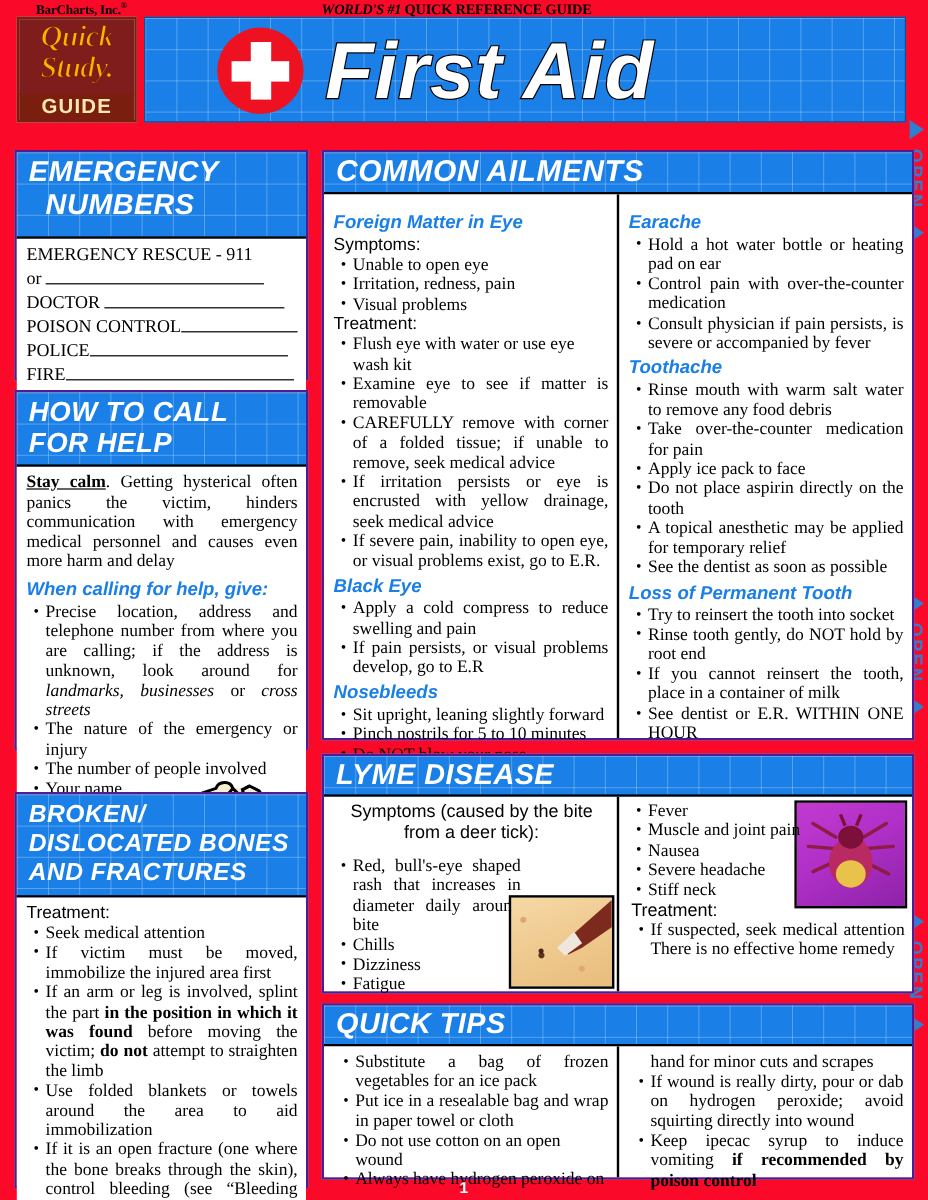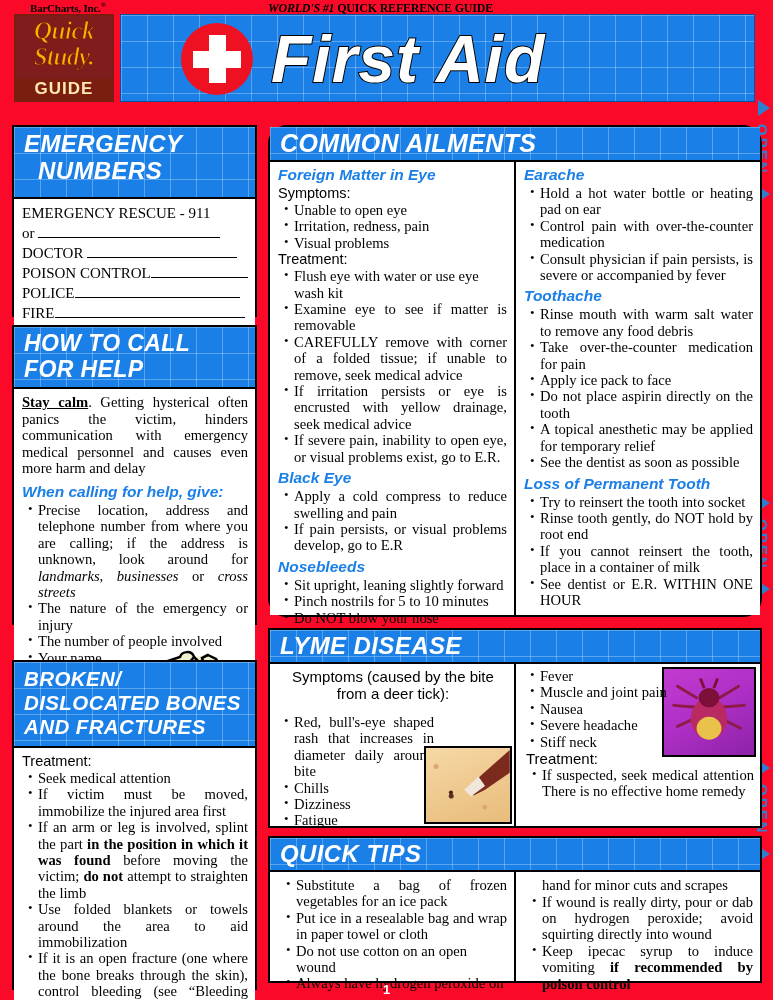--- a/index.html
+++ b/index.html
@@ -91,40 +91,40 @@
     font-weight:bold; font-size:15px; letter-spacing:2px;
     color:#2f7fd0;
   }
   .open-tri {
     position:absolute; right:3px; width:0; height:0;
     border-top:8px solid transparent; border-bottom:8px solid transparent;
     border-left:12px solid #2f7fd0;
   }
 
   
-  .panel { position:absolute; border:2px solid #000000; background:#fca5a5; }
+  .panel { position:absolute; border:2px solid #4c1d95; background:#fca5a5; }
   .phead {
     border-bottom:2px solid #000;
     color:#fff;
     font-family:"Liberation Sans", sans-serif;
     font-weight:bold; font-style:italic;
     letter-spacing:0.4px;
     padding:3px 8px 4px 10px;
   }
   .pbody { background:#fff; padding:5px 7px 6px 8px; }
 
   
   .sub {
     color:#1a7fe6;
     font-family:"Liberation Sans", sans-serif;
     font-weight:bold; font-style:italic;
     font-size:15.5px; line-height:18px;
     margin:4px 0 1px 0;
   }
-  .sub.first { margin-top:0; }
+  .sub.first { margin-top:11px; }
   .plain {
     font-family:"Liberation Sans", sans-serif;
     font-size:14.5px; line-height:17px; color:#000;
   }
   ul.b { list-style:none; margin:0 0 0 6px; padding:0; }
   ul.b > li {
     position:relative; padding-left:10px;
     font-family:"Liberation Serif", serif;
     font-size:14.6px; line-height:16.4px; color:#000;
     text-align:justify; margin-bottom:0px;
@@ -263,21 +263,21 @@
       <ul class="b">
         <li>Seek medical attention</li>
         <li>If victim must be moved, immobilize the injured area first</li>
         <li>If an arm or leg is involved, splint the part <b>in the position in which it was found</b> before moving the victim; <b>do not</b> attempt to straighten the limb</li>
         <li>Use folded blankets or towels around the area to aid immobilization</li>
         <li>If it is an open fracture  (one where the bone breaks through the skin), control bleeding (see “Bleeding Wounds,” page 2)</li>
       </ul>
     </div>
   </div>
 
-  <div class="panel" style="left:268px; top:125px; width:494px; height:492px;border-radius:19px;">
+  <div class="panel" style="left:268px; top:125px; width:494px; height:492px;">
     <div class="phead bluegrid" style="font-size:25px; line-height:29px; height:35px; padding-top:2px;">COMMON AILMENTS</div>
     <div style="display:flex; background:#fff; height:453px;">
 
       <div style="width:244px; padding:4px 7px 0 8px;">
         <div class="sub first">Foreign Matter in Eye</div>
         <div class="plain">Symptoms:</div>
         <ul class="b nj">
           <li>Unable to open eye</li>
           <li>Irritation, redness, pain</li>
           <li>Visual problems</li>

